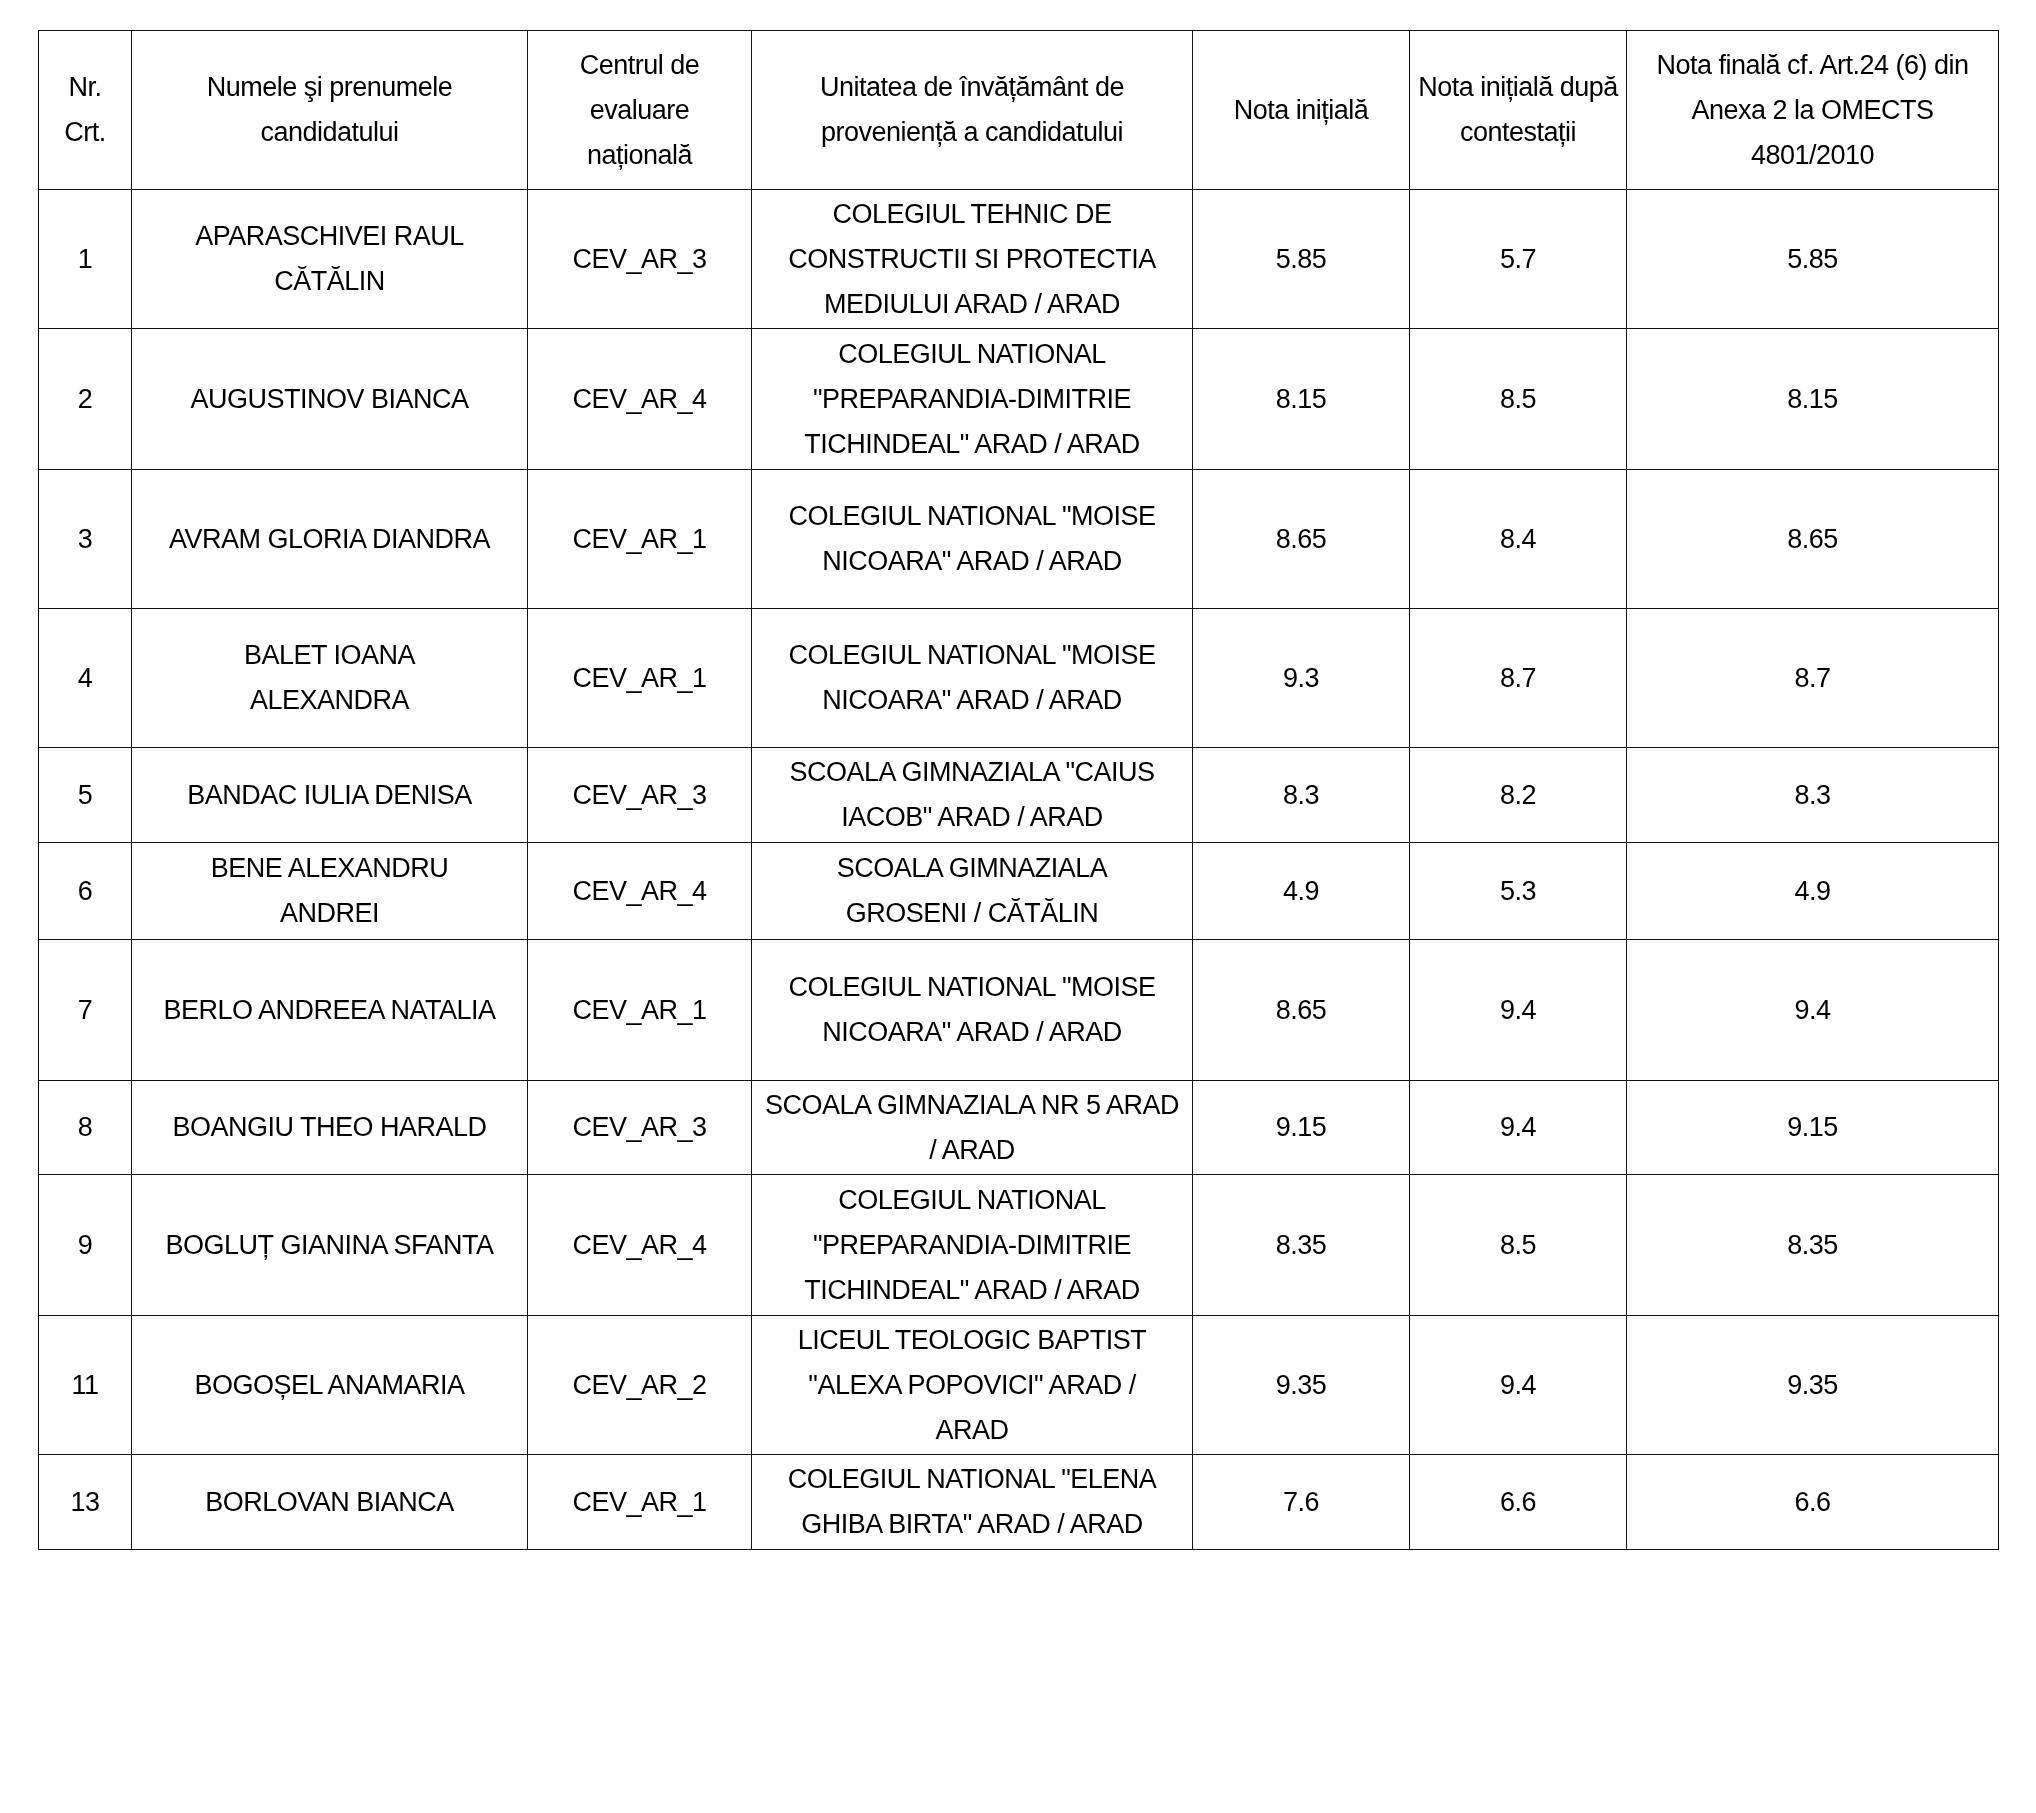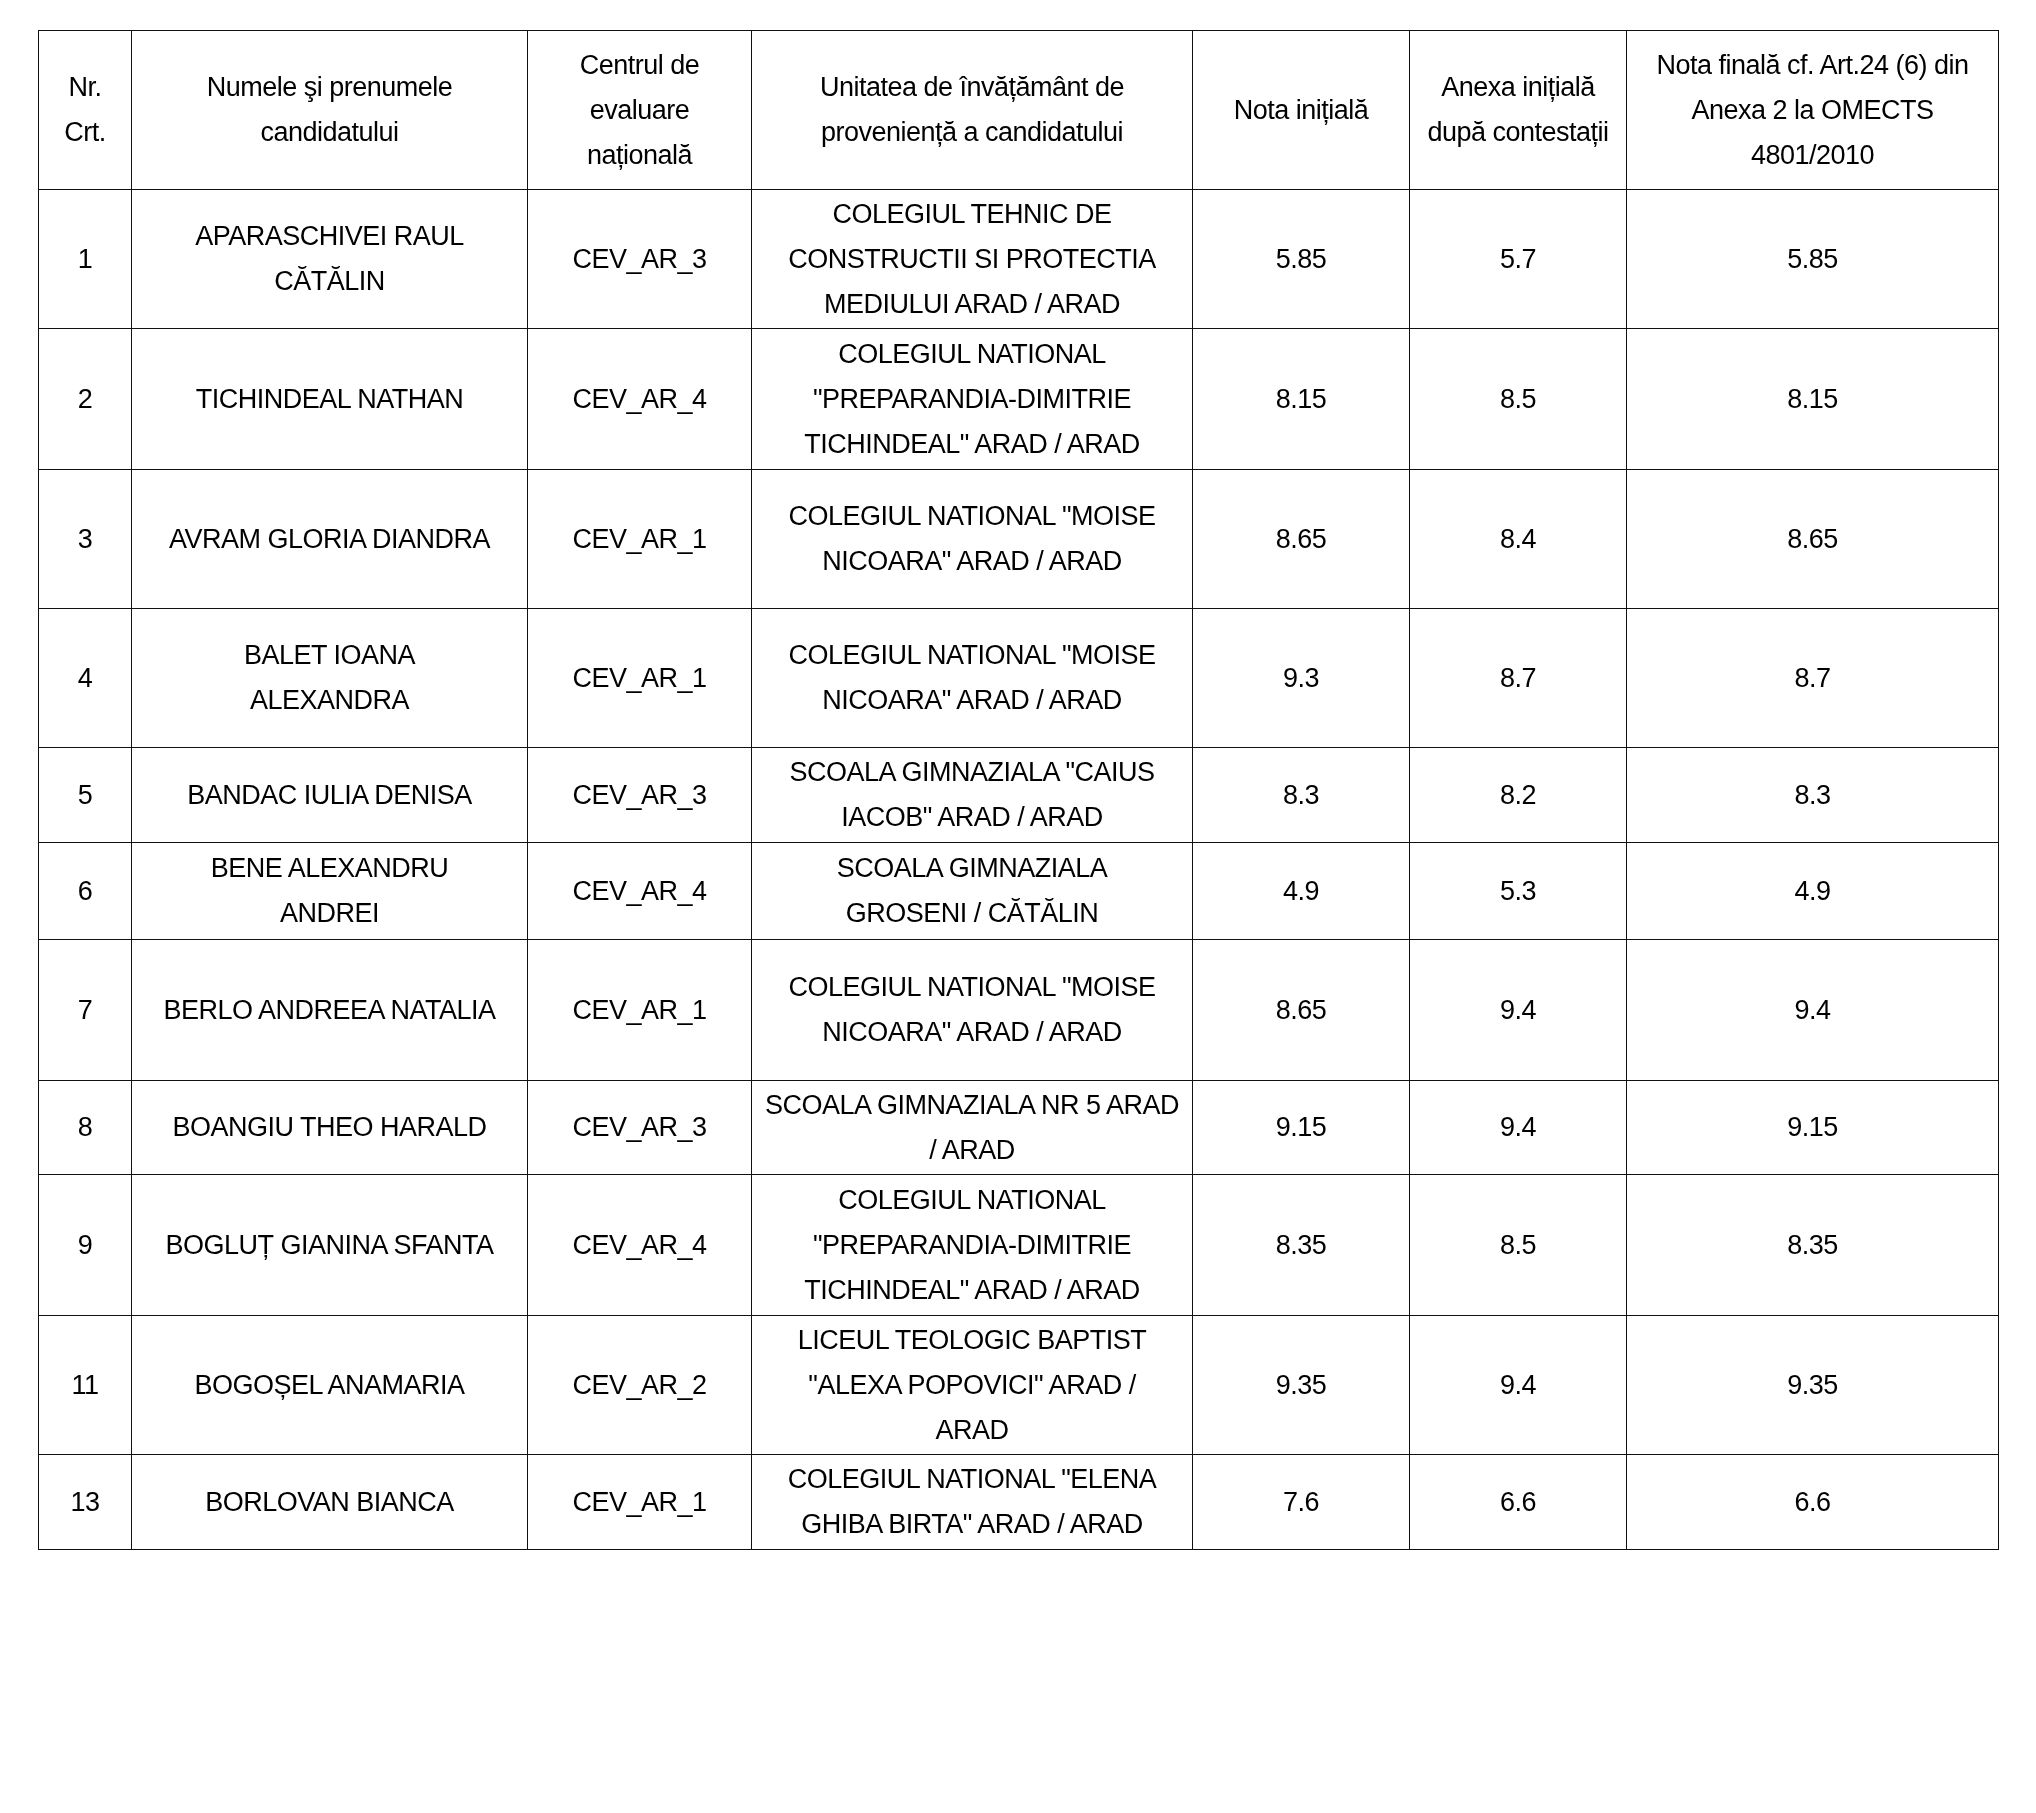--- a/index.html
+++ b/index.html
@@ -40,37 +40,37 @@
       <col style="width:217px">
       <col style="width:372px">
     </colgroup>
     <thead>
       <tr style="height:159px">
         <th style="padding:0 8.8px">Nr. Crt.</th>
         <th style="padding:16px 53px">Numele şi prenumele candidatului</th>
         <th style="padding:0 17.6px">Centrul de evaluare națională</th>
         <th style="padding:0 17.6px">Unitatea de învățământ de proveniență a candidatului</th>
         <th>Nota inițială</th>
-        <th>Anexa inițială după contestații</th>
+        <th>Nota inițială după contestații</th>
         <th>Nota finală cf. Art.24 (6) din Anexa 2 la OMECTS 4801/2010</th>
       </tr>
     </thead>
     <tbody>
       <tr style="height:139px">
         <td>1</td>
         <td style="padding:0 35px">APARASCHIVEI RAUL CĂTĂLIN</td>
         <td>CEV_AR_3</td>
         <td>COLEGIUL TEHNIC DE CONSTRUCTII SI PROTECTIA MEDIULUI ARAD / ARAD</td>
         <td>5.85</td>
         <td>5.7</td>
         <td>5.85</td>
       </tr>
       <tr style="height:141px">
         <td>2</td>
-        <td>TICHINDEAL NATHAN</td>
+        <td>AUGUSTINOV BIANCA</td>
         <td>CEV_AR_4</td>
         <td style="padding:0 17.6px">COLEGIUL NATIONAL "PREPARANDIA-DIMITRIE TICHINDEAL" ARAD / ARAD</td>
         <td>8.15</td>
         <td>8.5</td>
         <td>8.15</td>
       </tr>
       <tr style="height:139px">
         <td>3</td>
         <td>AVRAM GLORIA DIANDRA</td>
         <td>CEV_AR_1</td>

